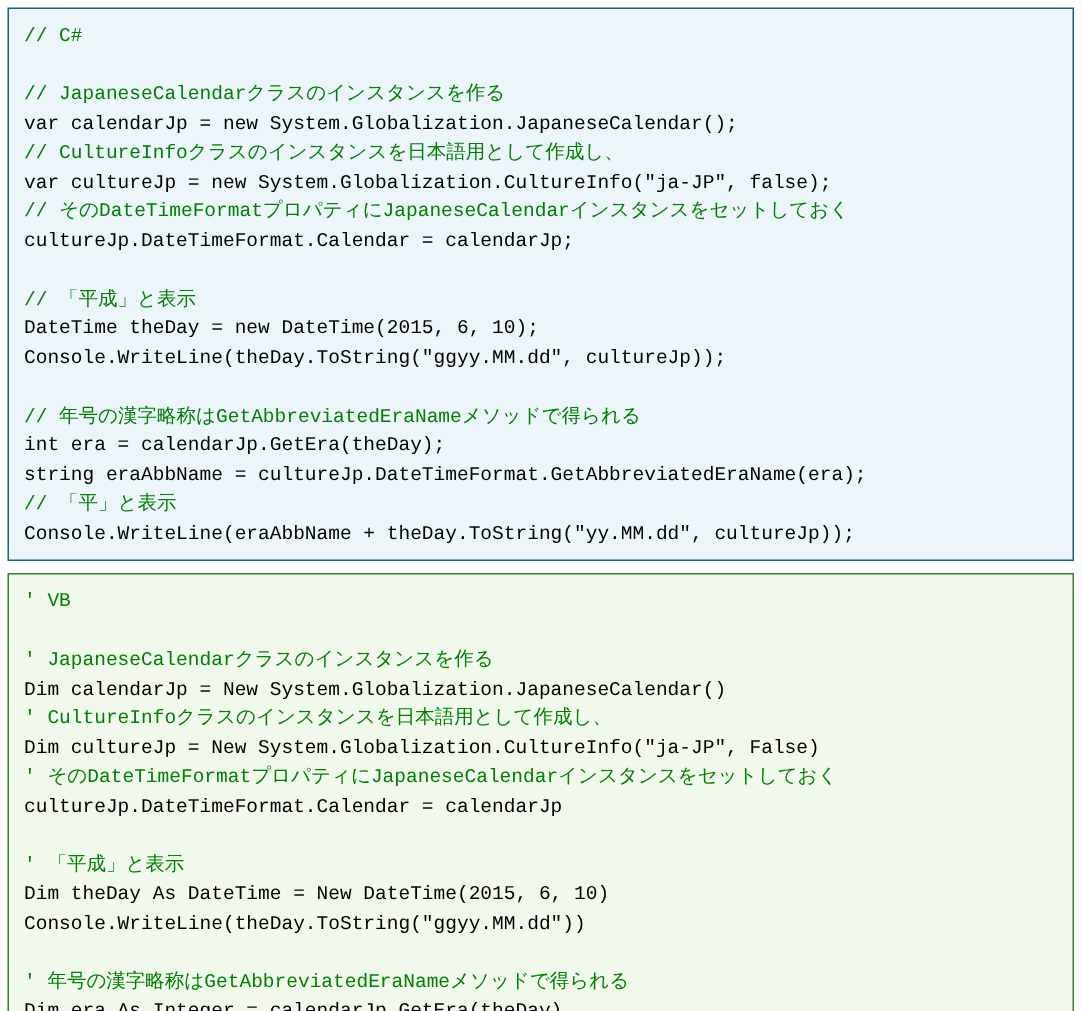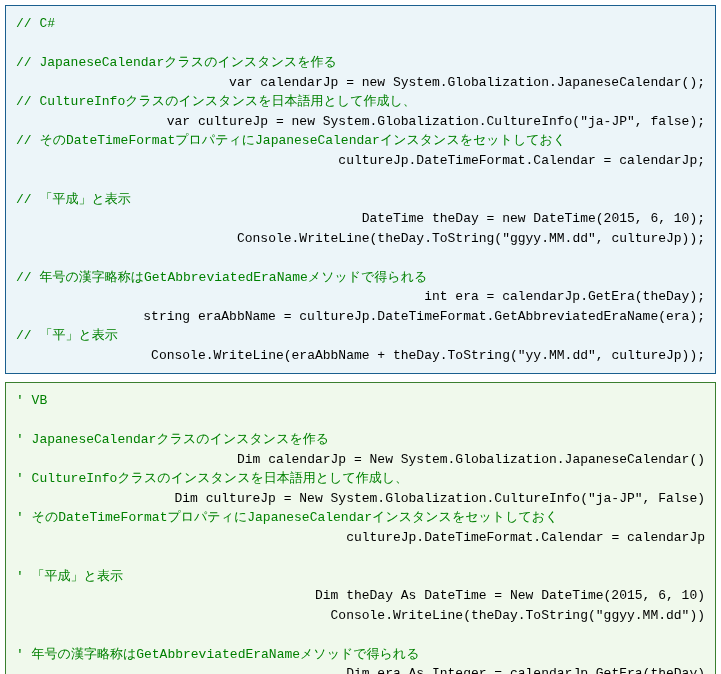--- a/index.html
+++ b/index.html
@@ -23,21 +23,20 @@
   }
   .block-vb {
     background: #f0f9ec;
     border-color: #3a7f2f;
   }
   .comment {
     color: #008000;
   }
   .code {
     color: #000000;
-    text-align: right;
   }
   .line {
     display: block;
     min-height: 1.5em;
   }
 </style>
 </head>
 <body>
 
 <div class="code-block block-csharp" id="csharp-block"><span class="line comment">// C#</span><span class="line code">&nbsp;</span><span class="line comment">// JapaneseCalendarクラスのインスタンスを作る</span><span class="line code">var calendarJp = new System.Globalization.JapaneseCalendar();</span><span class="line comment">// CultureInfoクラスのインスタンスを日本語用として作成し、</span><span class="line code">var cultureJp = new System.Globalization.CultureInfo("ja-JP", false);</span><span class="line comment">// そのDateTimeFormatプロパティにJapaneseCalendarインスタンスをセットしておく</span><span class="line code">cultureJp.DateTimeFormat.Calendar = calendarJp;</span><span class="line code">&nbsp;</span><span class="line comment">// 「平成」と表示</span><span class="line code">DateTime theDay = new DateTime(2015, 6, 10);</span><span class="line code">Console.WriteLine(theDay.ToString("ggyy.MM.dd", cultureJp));</span><span class="line code">&nbsp;</span><span class="line comment">// 年号の漢字略称はGetAbbreviatedEraNameメソッドで得られる</span><span class="line code">int era = calendarJp.GetEra(theDay);</span><span class="line code">string eraAbbName = cultureJp.DateTimeFormat.GetAbbreviatedEraName(era);</span><span class="line comment">// 「平」と表示</span><span class="line code">Console.WriteLine(eraAbbName + theDay.ToString("yy.MM.dd", cultureJp));</span></div>

